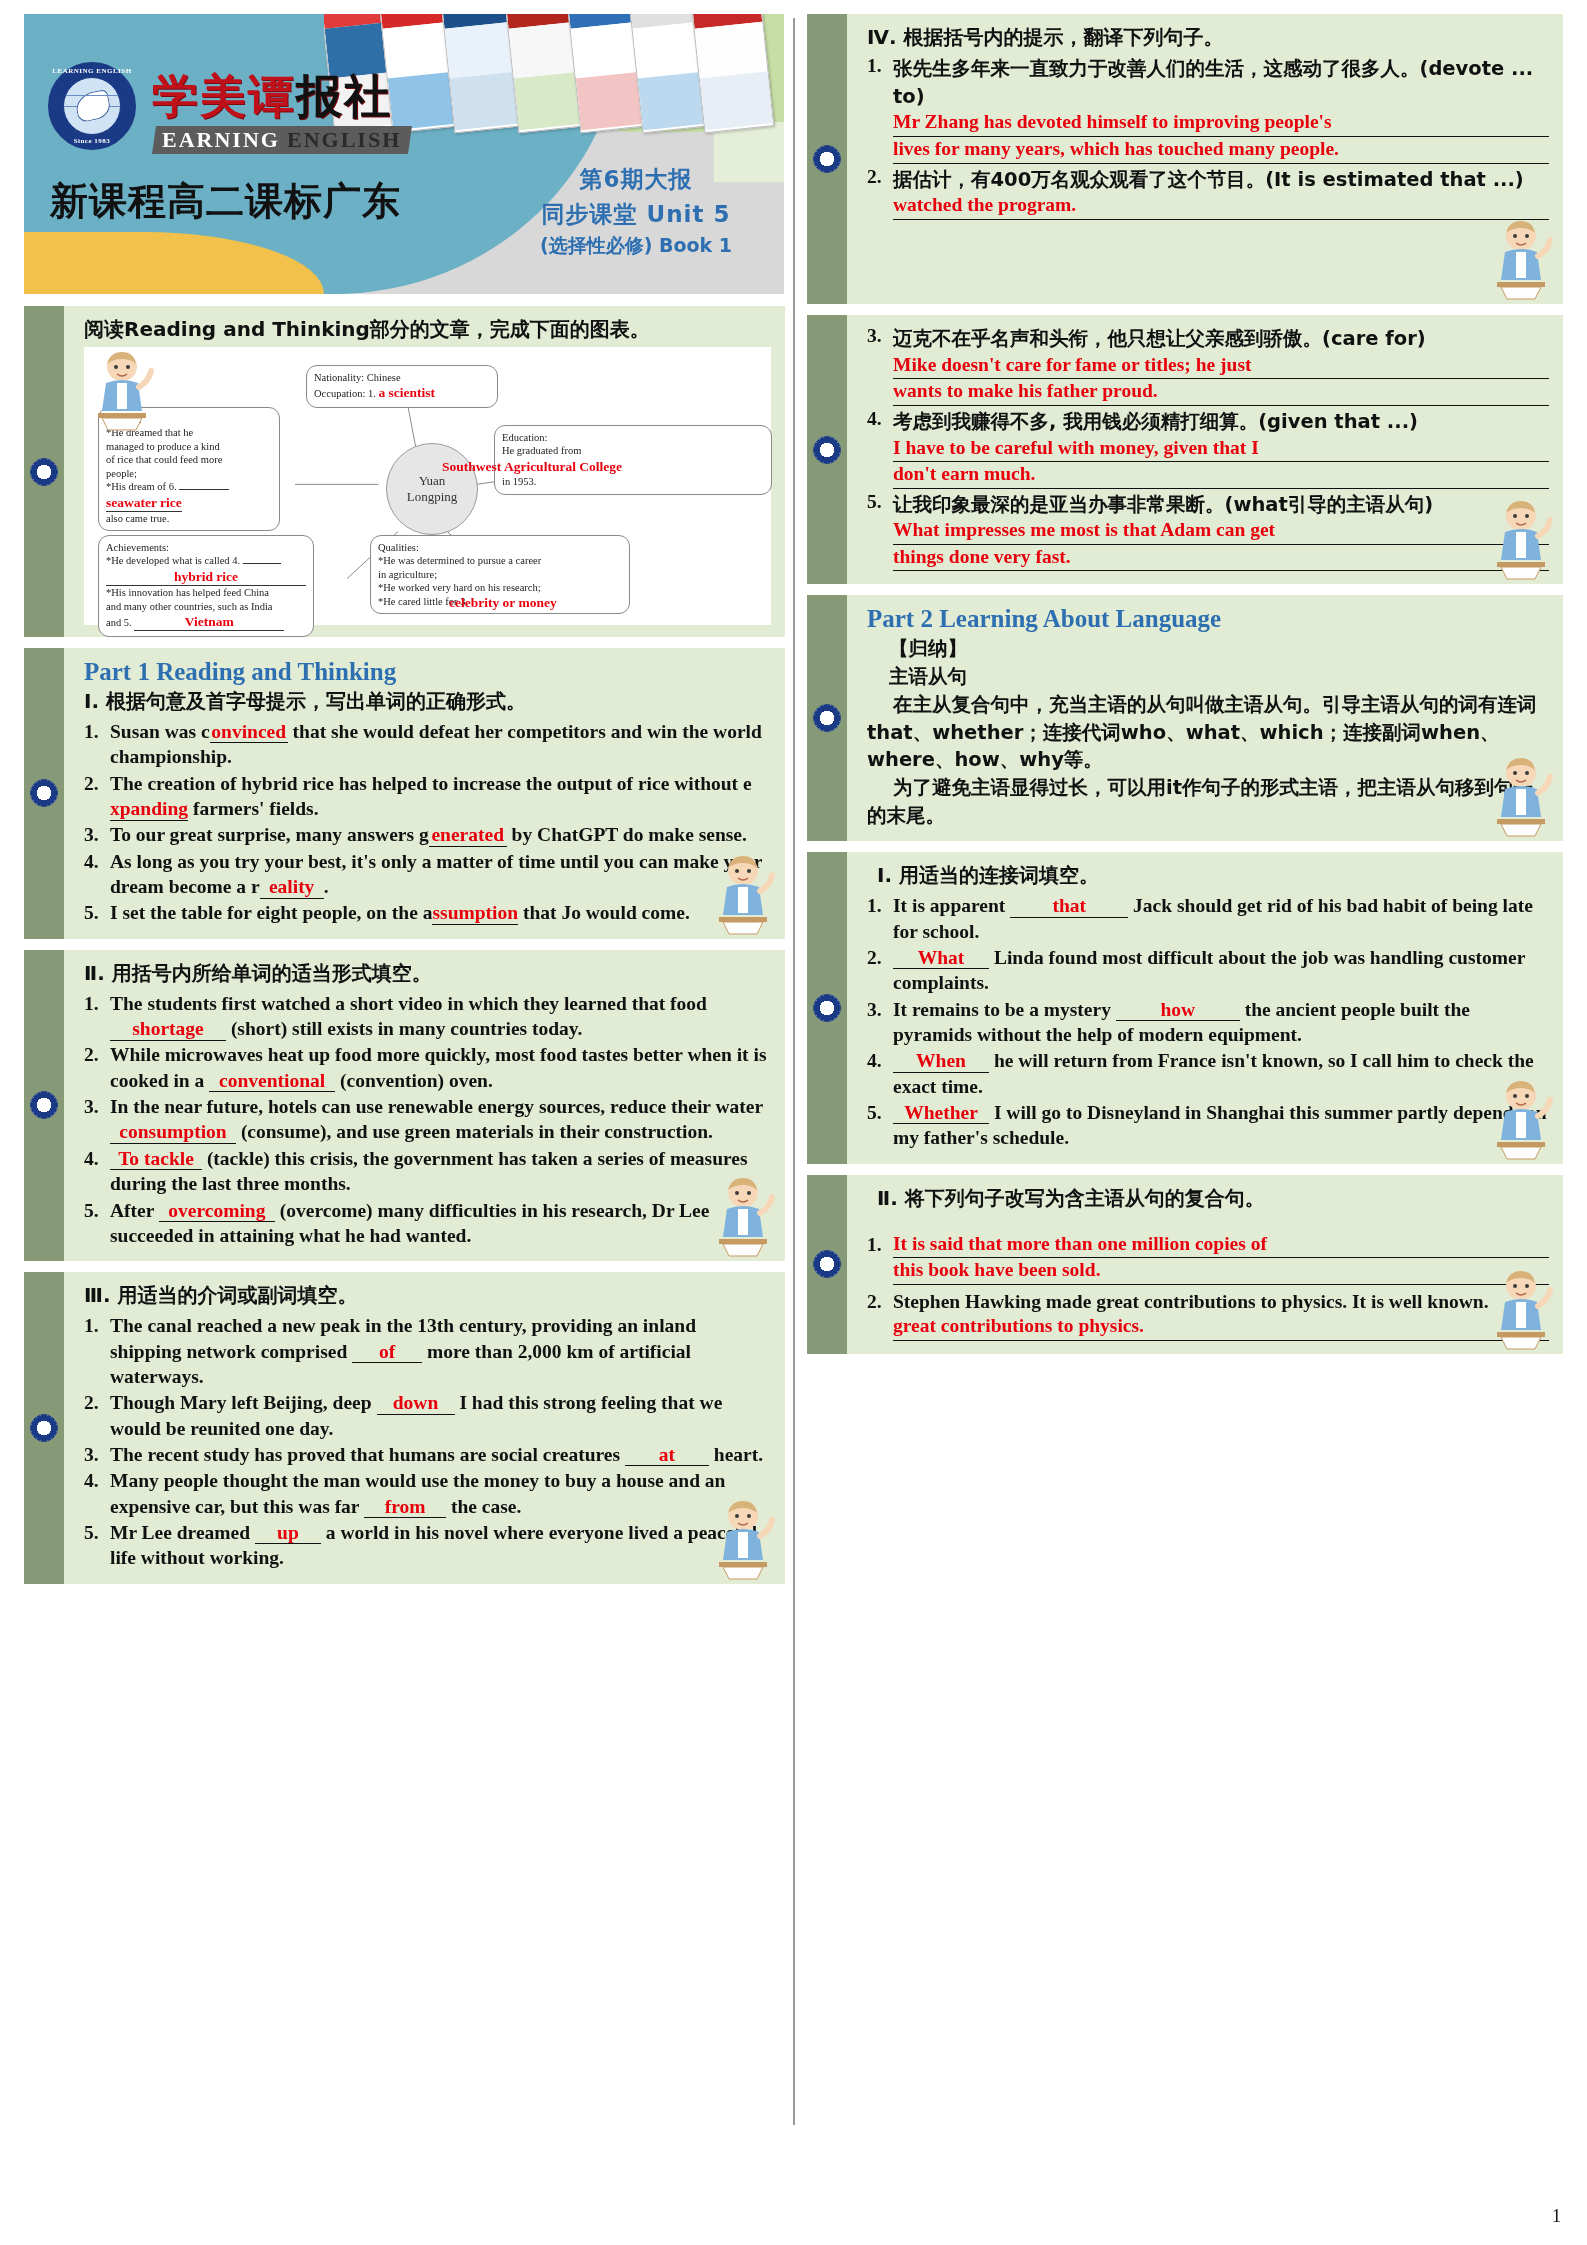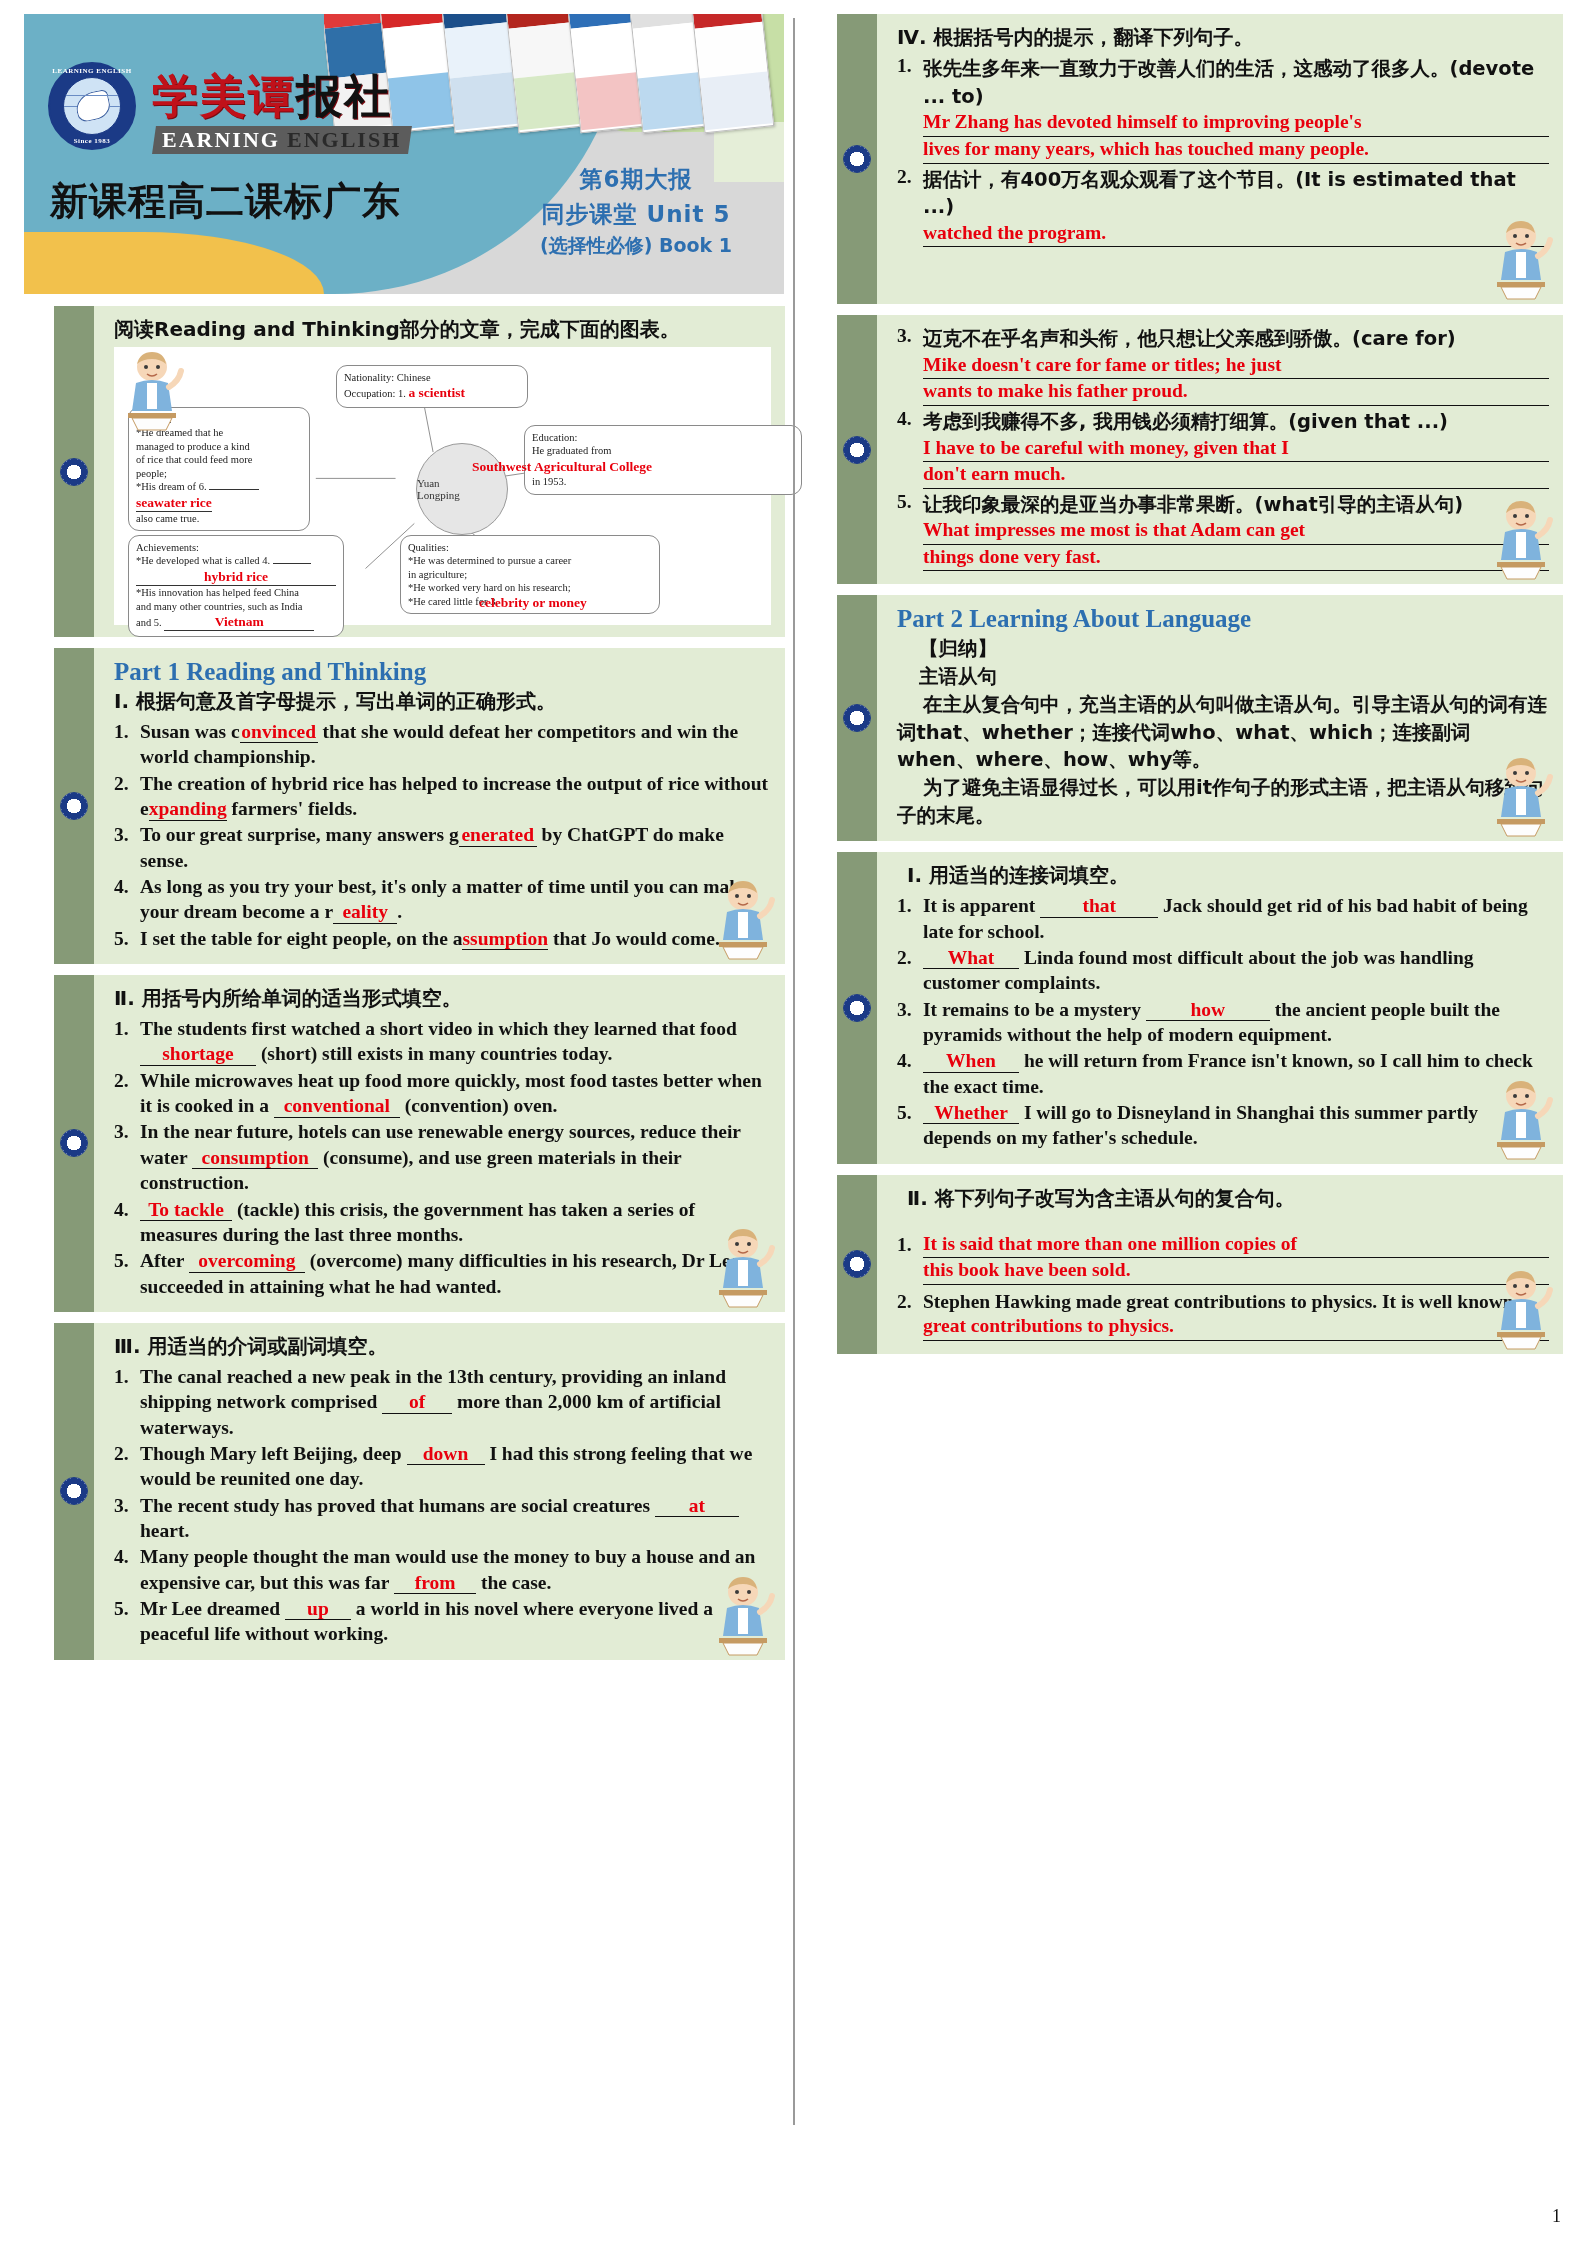--- a/index.html
+++ b/index.html
@@ -22,21 +22,20 @@
     width:2px; background:#9a9a9a;
   }
 
   
   .card {
     position:relative;
     display:flex;
     margin-bottom:11px;
     background:#d946ef;
     min-height:40px;
-    margin-left:30px;
   }
   .rail {
     width:40px; flex:0 0 40px;
     background:#869a77;
     position:relative;
   }
   .rail-line {
     position:absolute; right:-6px; top:0; bottom:0; width:5px;
     background:#b9c2d6;
     border-left:1px solid #9aa4bd;
@@ -229,23 +228,23 @@
     background:#fff;
     font-family:"Liberation Serif", serif;
     font-size:10.5px; line-height:1.28; color:#222;
     padding:5px 7px;
   }
   .mcenter {
     position:absolute;
     width:92px; height:92px; border-radius:50%;
     background:#e6e6e6; border:1px solid #9a9a9a;
     display:flex; flex-direction:column;
-    justify-content:center;
-    font-family:"Liberation Serif", serif;
-    font-size:11px; color:#333;
+    align-items:center; justify-content:center;
+    font-family:"Liberation Serif", serif;
+    font-size:13px; color:#333;
   }
   .mapwrap svg { position:absolute; inset:0; }
   .mred {
     color:#e8000d; font-weight:bold;
     font-size:13.5px;
     font-family:"Liberation Serif", serif;
   }
   .mline { border-bottom:1px solid #333; display:inline-block; min-width:50px; }
 
   

